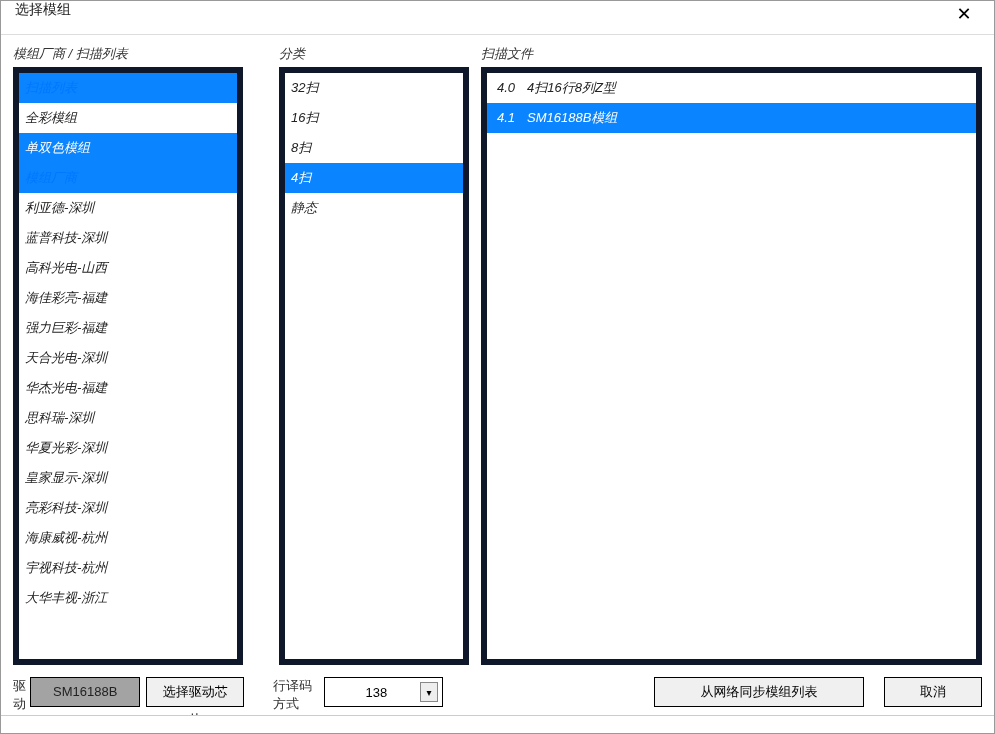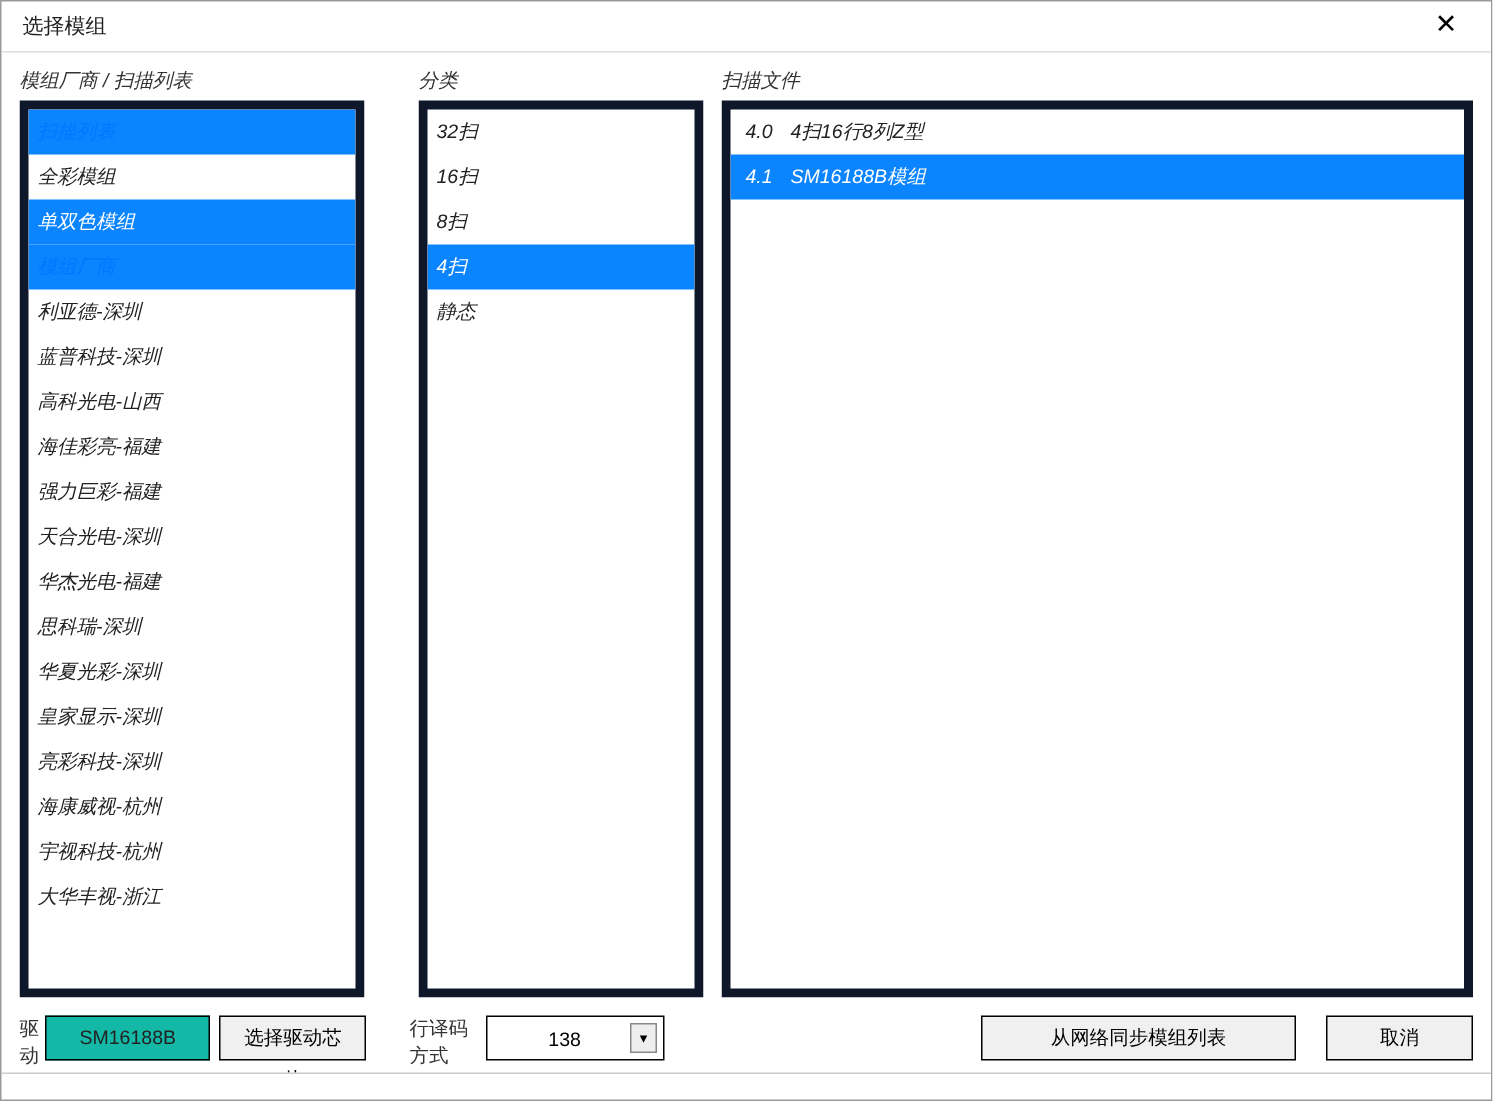--- a/index.html
+++ b/index.html
@@ -19,21 +19,21 @@
   width: 995px;
   height: 734px;
   border: 1px solid #999;
   background: #fff;
   display: flex;
   flex-direction: column;
 }
 .titlebar {
   height: 34px;
   display: flex;
-  align-items: center;
+  align-items: flex-start;
   padding: 0 10px 0 14px;
   border-bottom: 1px solid #ddd;
 }
 .titlebar .title {
   flex: 1;
   font-size: 14px;
   color: #222;
 }
 .titlebar .close {
   width: 40px;
@@ -134,21 +134,21 @@
 }
 .chip-row {
   display: flex;
   gap: 6px;
 }
 .input-box {
   height: 30px;
   border: 1px solid #000;
   padding: 0 22px;
   line-height: 28px;
-  background: #14b8a6;
+  background: #a3a3a3;
   flex: 1;
   color: #222;
 }
 .btn {
   height: 30px;
   border: 1px solid #000;
   background: #f0f0f0;
   padding: 0 10px;
   cursor: pointer;
   text-align: center;

